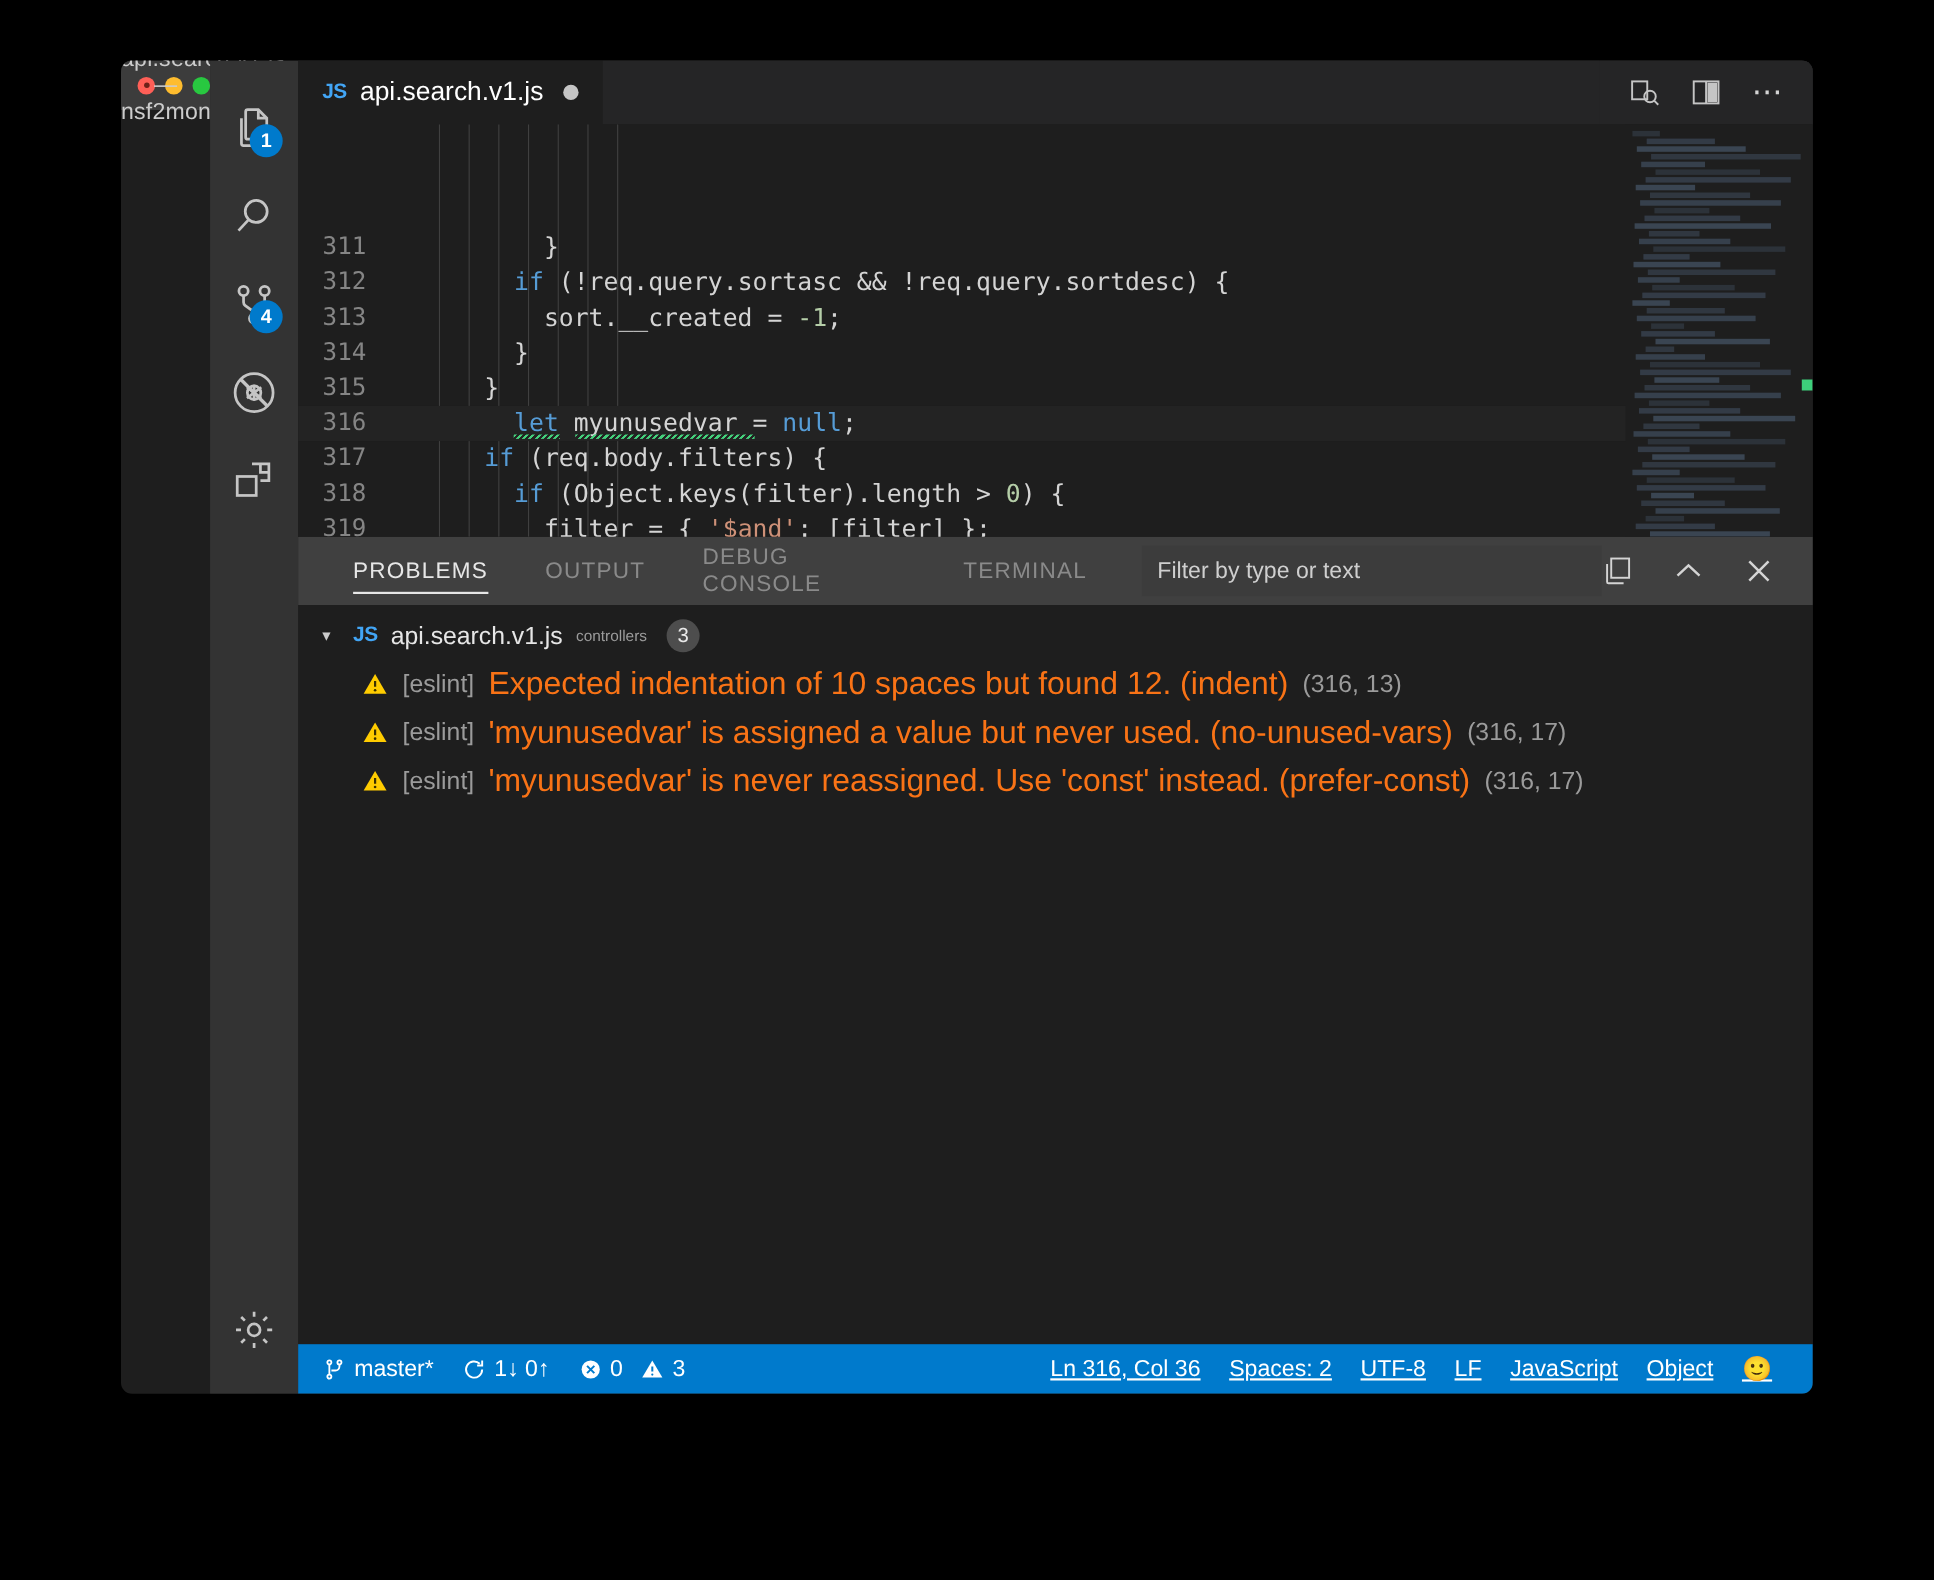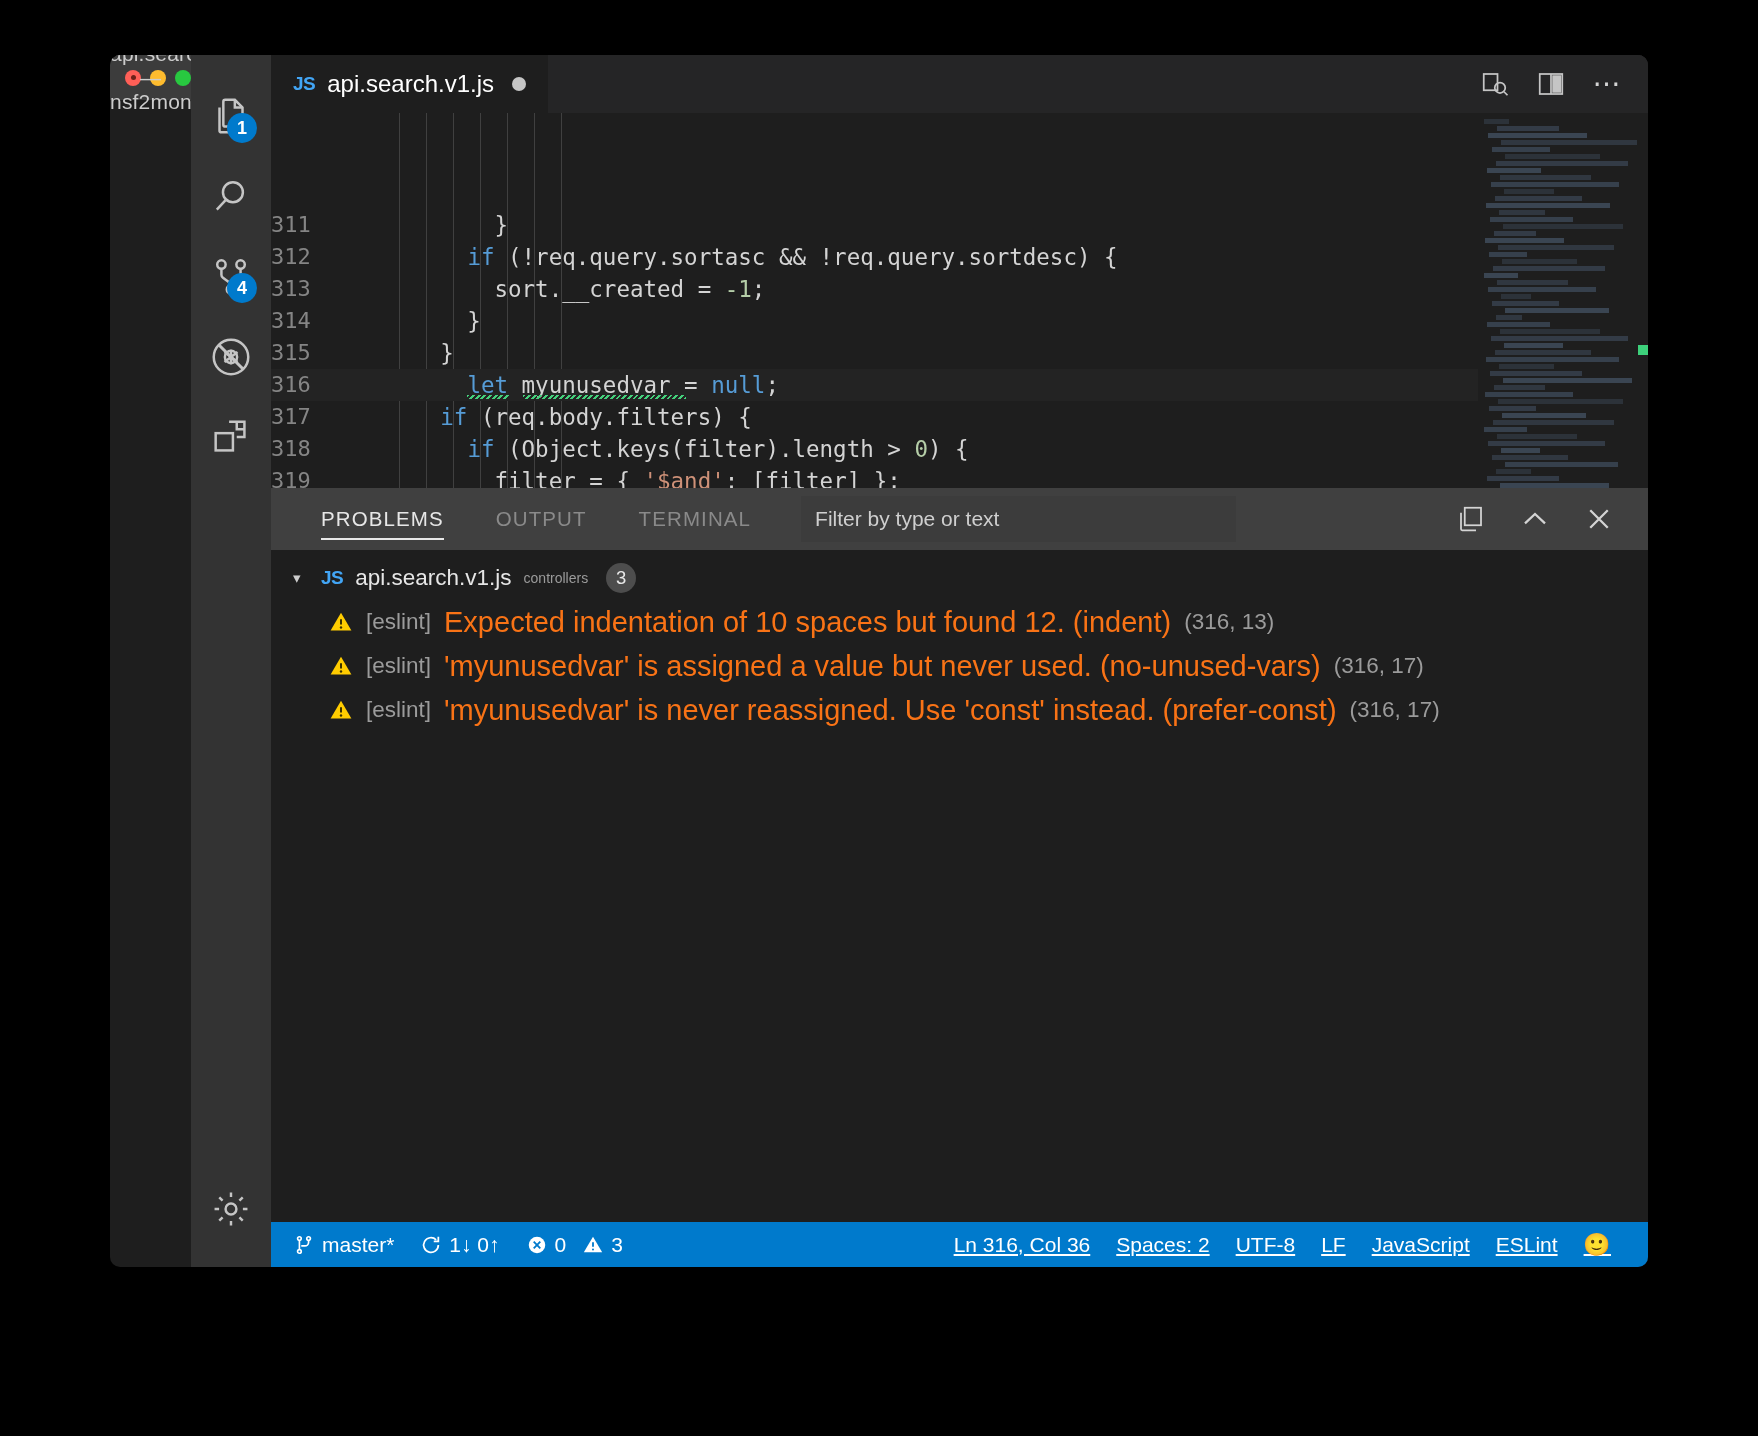--- a/index.html
+++ b/index.html
@@ -112,21 +112,21 @@
     font-family:"DejaVu Sans Mono", monospace;
     font-size:22.5px;
     line-height:32px;
     padding-top:0px;
     white-space:pre;
     position:relative;
   }
   .line { display:flex; height:32px; align-items:center; position:relative;}
   .line.hl { background:#232323; }
   .ln {
-    width:88px; flex:0 0 88px; 
+    width:88px; flex:0 0 88px; text-align:right;
     color:#858585; padding-right:26px; font-size:22px;
   }
   .guides { position:absolute; left:114px; top:0; bottom:0; pointer-events:none;}
   .guide { position:absolute; top:0; bottom:0; width:1px; background:#404040; }
   .txt { position:relative; }
   .k  { color:#569cd6; }
   .pl { color:#d4d4d4; }  
   .st { color:#ce9178; }  
   .nu { color:#b5cea8; }  
   .squig {
@@ -380,20 +380,21 @@
             </div>
           <div class="mm-slider"></div>
         </div>
       </div>
 
       <div class="panel">
 
         <div class="paneltabs">
           <div class="ptab active">PROBLEMS</div>
           <div class="ptab">OUTPUT</div>
+          <div class="ptab">DEBUG CONSOLE</div>
           <div class="ptab">TERMINAL</div>
           <input class="filterbox" type="text" placeholder="Filter by type or text" style="">
           <div class="panelactions">
             <div class="pa">
               <svg width="30" height="30" viewBox="0 0 24 24" fill="none" stroke="#d4d4d4" stroke-width="1.4">
                 <rect x="7" y="3" width="13" height="14"></rect>
                 <path d="M4 7v13a1 1 0 0 0 1 1h11"></path>
               </svg>
             </div>
             <div class="pa">
@@ -483,20 +484,20 @@
             </svg>
             <span>3</span>
           </div>
         </div>
         <div class="sright">
           <div class="sitem">Ln 316, Col 36</div>
           <div class="sitem">Spaces: 2</div>
           <div class="sitem">UTF-8</div>
           <div class="sitem">LF</div>
           <div class="sitem">JavaScript</div>
-          <div class="sitem">ESLint</div>
+          <div class="sitem">Object</div>
           <div class="sitem smiley">🙂</div>
         </div>
       </div>
 
     </div>
   </div>
 </div>
 
 </body></html>

